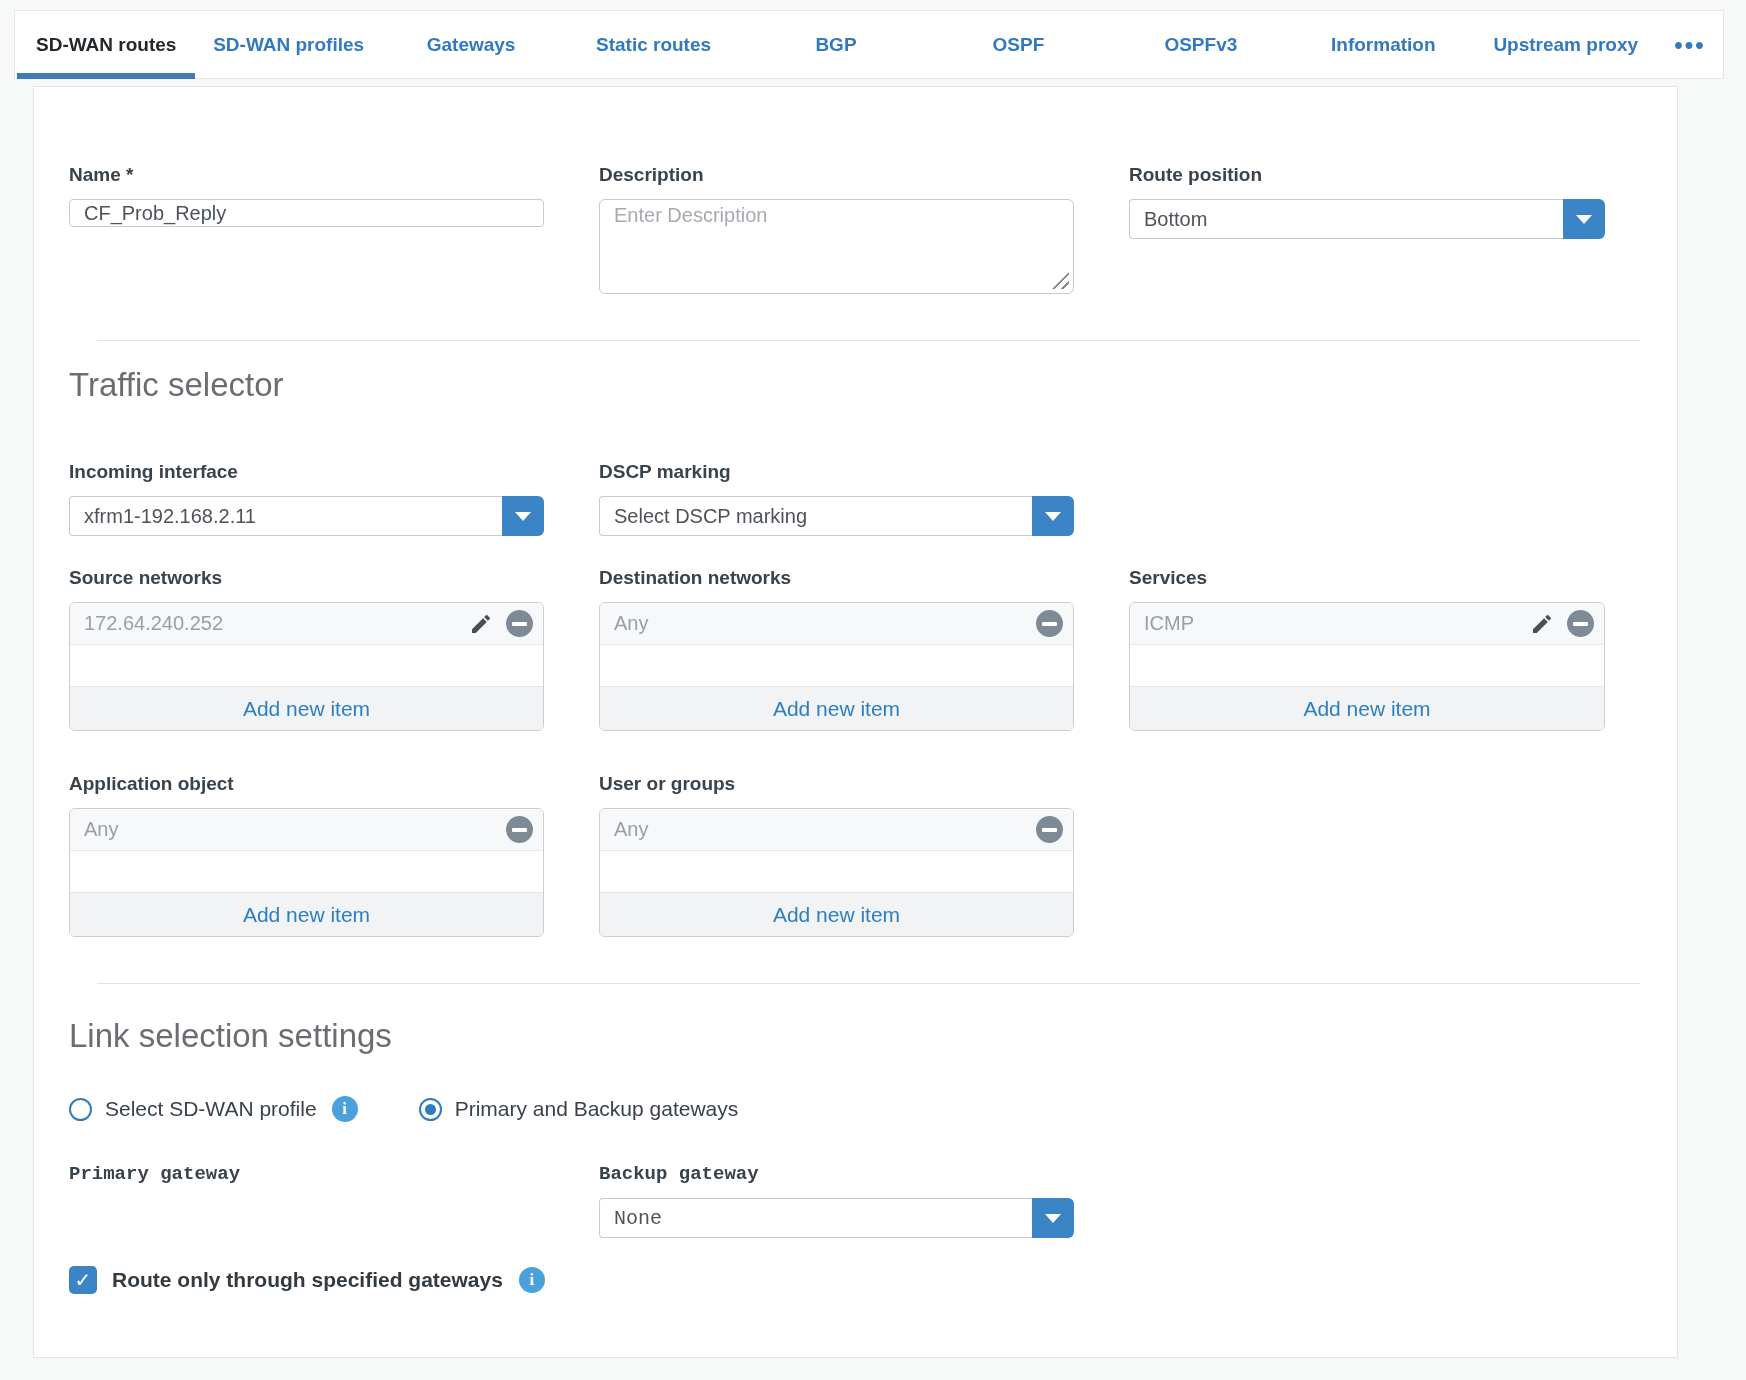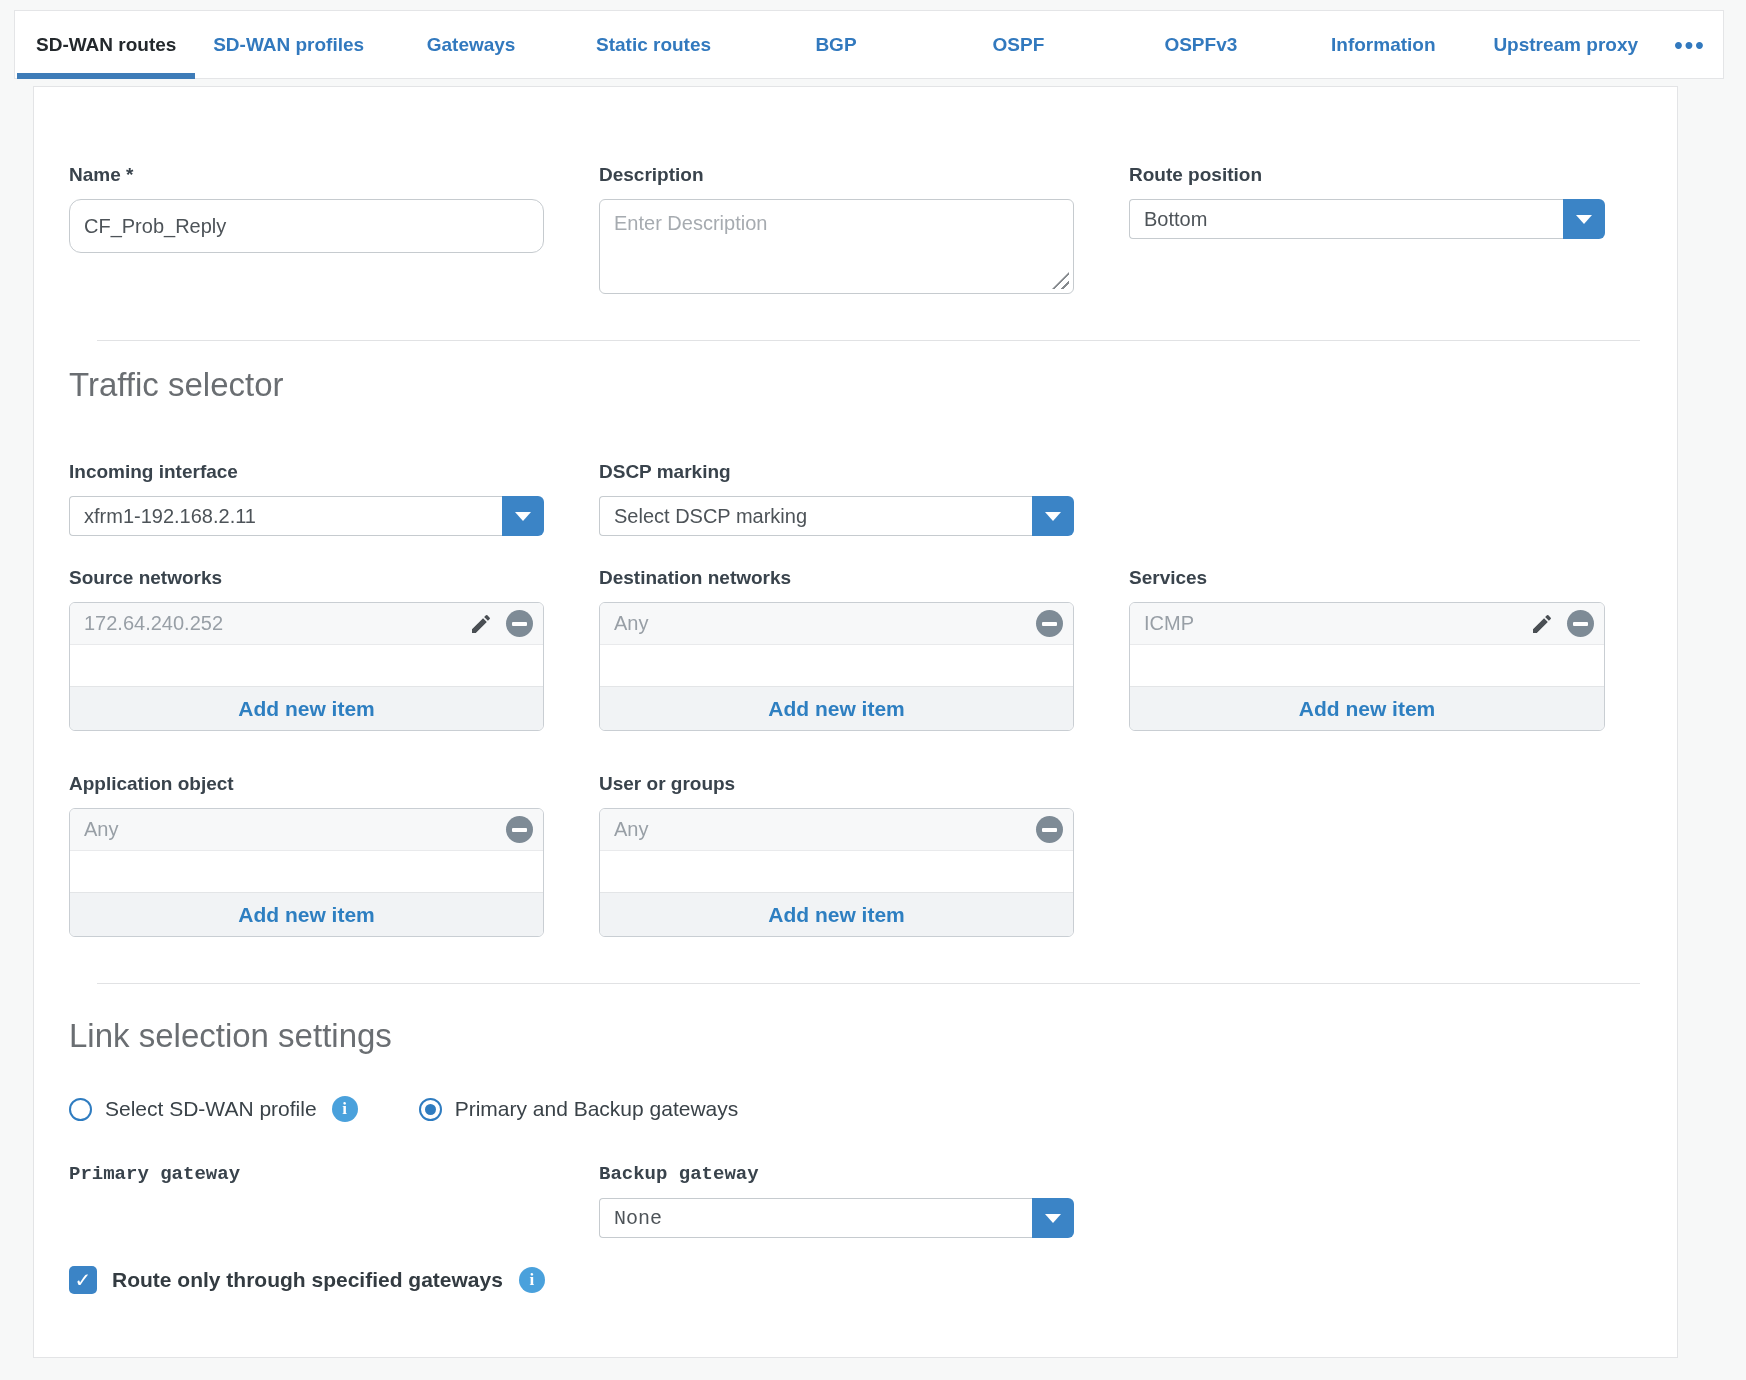--- a/index.html
+++ b/index.html
@@ -85,36 +85,36 @@
     font-size: 33px;
     font-weight: 400;
     color: #6a6e72;
     line-height: 44px;
     margin-top: 22px;
   }
 
   
   .text-input {
     width: 475px;
-    height: 54px;
+    height: 28px;
     border: 1px solid #c6cbcf;
-    border-radius: 12px;
+    border-radius: 4px;
     padding: 0 14px;
     font-size: 20px;
     color: #4d5358;
     font-family: inherit;
     background: #fff;
     outline: none;
   }
   .textarea-wrap { position: relative; width: 475px; height: 95px; }
   .textarea-wrap textarea {
     width: 100%; height: 100%;
     border: 1px solid #c6cbcf;
     border-radius: 6px;
-    padding: 12px 14px;
+    padding: 4px 14px;
     font-size: 20px;
     color: #000000;
     font-family: inherit;
     resize: none;
     outline: none;
   }
   .textarea-wrap textarea::placeholder { color: #a6abb0; }
   .resize-grip {
     position: absolute;
     right: 5px; bottom: 5px;
@@ -184,21 +184,20 @@
   }
   .listbox .spacer { height: 41px; background: #fff; }
   .listbox .add-row {
     height: 44px;
     background: #f1f3f5;
     border-top: 1px solid #e3e5e7;
     display: flex;
     align-items: center;
     justify-content: center;
     cursor: pointer;
-    font-weight: bold;
   }
   .listbox .add-label {
     font-size: 21px;
     color: #2e7fc1;
   }
 
   
   .icon-edit {
     width: 26px; height: 26px;
     margin-right: 12px;

